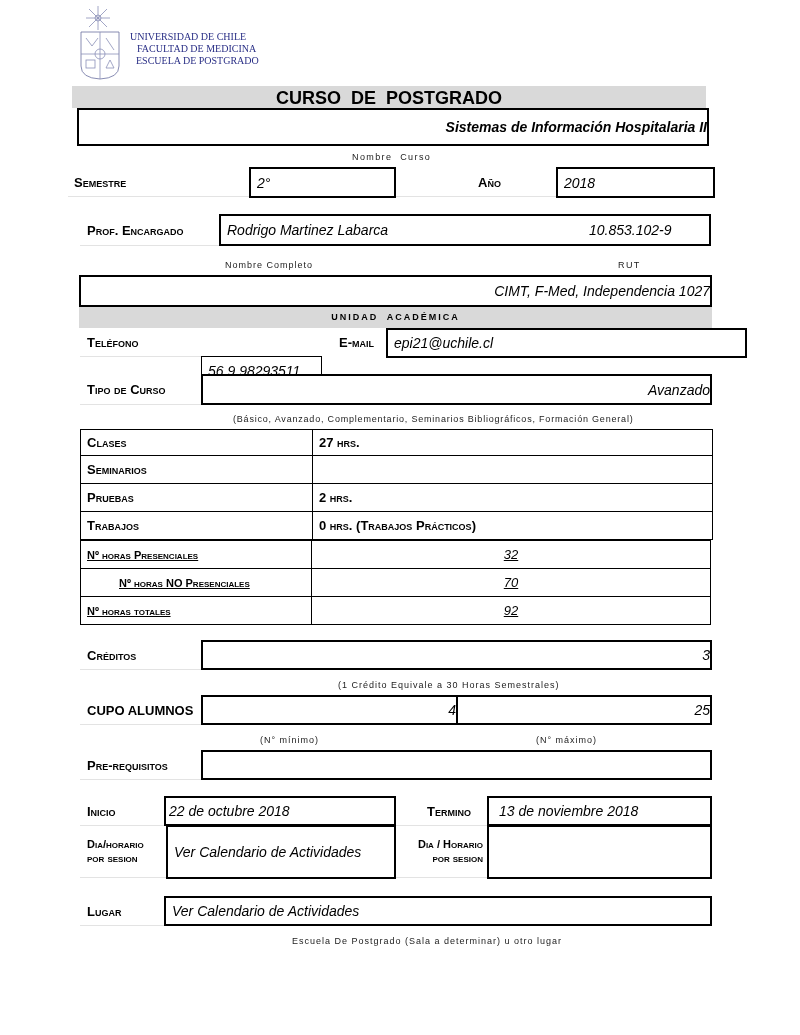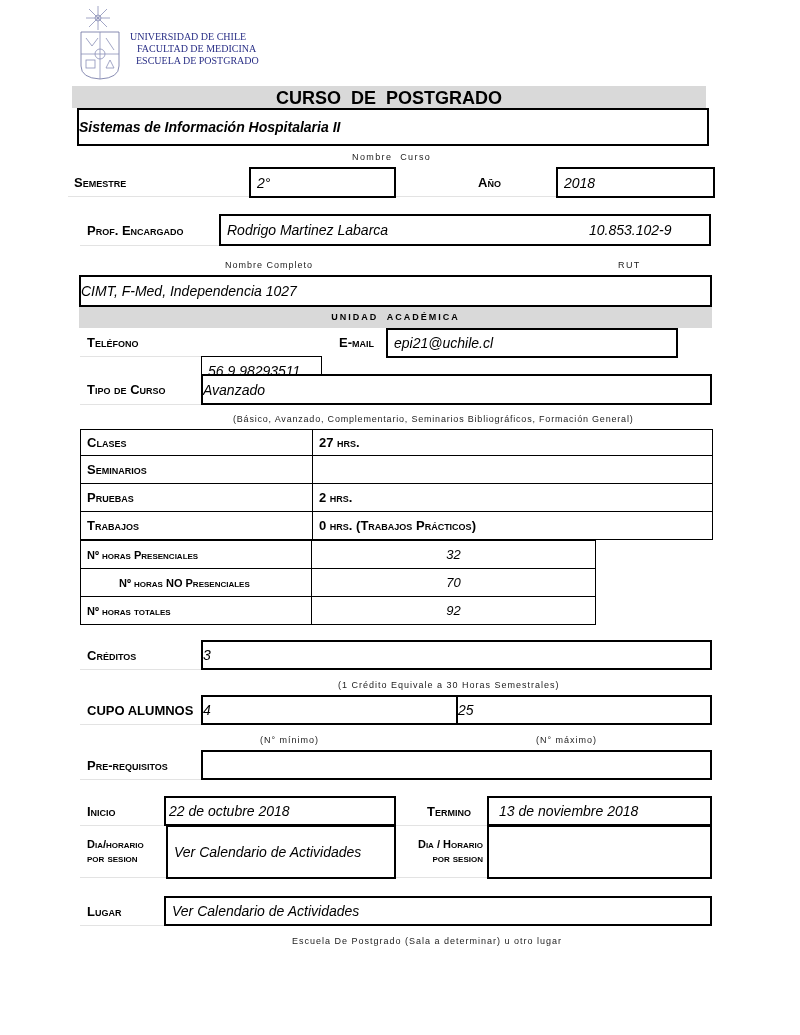--- a/index.html
+++ b/index.html
@@ -5,21 +5,21 @@
   html, body { margin: 0; padding: 0; background: #ffffff; }
   body { width: 800px; height: 1035px; position: relative; overflow: hidden;
          font-family: "Liberation Sans", sans-serif; color: #000; }
   .abs { position: absolute; }
   .lbl { position: absolute; font-weight: bold; font-size: 13px; font-variant: small-caps;
          letter-spacing: 0; white-space: nowrap; }
   .uline { position: absolute; height: 1px; background: #e3e3e3; }
   .box { position: absolute; box-sizing: border-box; border: 2px solid #000; background: #fff;
          font-style: italic; font-size: 14px; display: flex; align-items: center; white-space: nowrap; }
   .box.thin { border-width: 1px; }
-  .center { justify-content: flex-start; }
+  .center { justify-content: flex-end; }
   .pad { padding-left: 6px; }
   .hint { position: absolute; font-size: 9px; letter-spacing: 1.4px; color: #222; white-space: nowrap; }
   .logo-text { position: absolute; font-family: "Liberation Serif", serif; font-size: 10px;
                color: #2a2f86; line-height: 12px; white-space: nowrap; }
   table.hrs { position: absolute; border-collapse: collapse; }
   table.hrs td { border: 1px solid #000; height: 26px; padding: 0 6px; font-size: 13px; box-sizing: border-box; }
   table.hrs td.k { font-weight: bold; font-variant: small-caps; width: 232px; }
   table.hrs td.v { font-weight: bold; font-variant: small-caps; }
   table.hrs td.vi { font-style: italic; text-align: center; }
   table.hrs td.k2 { font-weight: bold; font-variant: small-caps; font-size: 11px; width: 231px; }
@@ -83,21 +83,21 @@
 </div>
 <div class="abs" style="left:79px;top:307px;width:633px;height:21px;background:#d9d9d9;"></div>
 <div class="abs" style="left:79px;top:307px;width:633px;height:21px;line-height:21px;text-align:center;font-size:9px;font-weight:bold;letter-spacing:2px;white-space:pre;">UNIDAD  ACADÉMICA</div>
 
 <div class="lbl" style="left:87px;top:335px;">Teléfono</div>
 <div class="uline" style="left:80px;top:356px;width:122px;"></div>
 <div class="box thin pad" style="left:201px;top:328px;width:121px;height:29px;margin-top:28px;">
   <span>56 9 98293511</span>
 </div>
 <div class="lbl" style="left:339px;top:335px;">E-mail</div>
-<div class="box pad" style="left:386px;top:328px;width:292px;height:30px;">
+<div class="box pad" style="left:386px;top:328px;width:361px;height:30px;">
   <span>epi21@uchile.cl</span>
 </div>
 
 <div class="lbl" style="left:87px;top:382px;">Tipo de Curso</div>
 <div class="uline" style="left:80px;top:404px;width:122px;"></div>
 <div class="box center" style="left:201px;top:374px;width:511px;height:31px;">
   <span>Avanzado</span>
 </div>
 <div class="hint" style="left:233px;top:414px;letter-spacing:0.8px;">(Básico, Avanzado, Complementario, Seminarios Bibliográficos, Formación General)</div>
 
@@ -115,21 +115,21 @@
     <td class="k" style="height:28px;">Pruebas</td>
     <td class="v">2 hrs.</td>
   </tr>
   <tr>
     <td class="k" style="height:28px;">Trabajos</td>
     <td class="v">0 hrs. (Trabajos Prácticos)</td>
   </tr>
 </tbody>
   </table>
 
-<table class="hrs" style="left:80px;top:540px;width:516px;">
+<table class="hrs" style="left:80px;top:540px;width:631px;text-decoration:underline;">
   <tbody>
       <tr>
     <td class="k2" style="height:28px;">Nº horas Presenciales</td>
     <td class="vi">32</td>
   </tr>
   <tr>
     <td class="k2" style="height:28px;padding-left:38px;">Nº horas NO Presenciales</td>
     <td class="vi">70</td>
   </tr>
   <tr>

